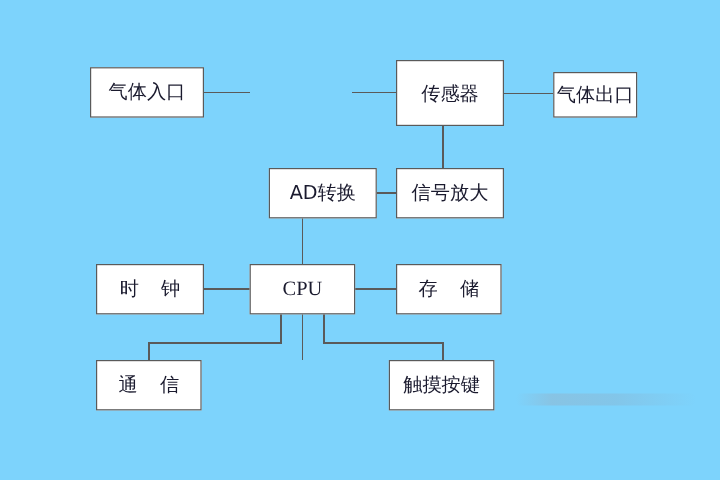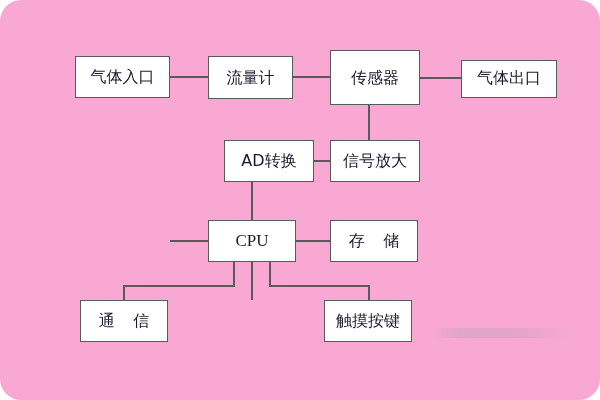--- a/index.html
+++ b/index.html
@@ -10,22 +10,21 @@
     width: 600px;
     height: 400px;
     background: #ffffff;
     font-family: "DejaVu Sans", "Liberation Sans", sans-serif;
     overflow: hidden;
   }
   #diagram {
     position: relative;
     width: 600px;
     height: 400px;
-    background: #f9a8d4;
-    border-radius: 21px;
+    background: #7dd3fc;
   }
   .svg-layer {
     position: absolute;
     left: 0;
     top: 0;
     width: 600px;
     height: 400px;
   }
   .node {
     position: absolute;
@@ -93,40 +92,40 @@
       <path d="M270,262 L270,286 L369,286 L369,300"></path>
     </g>
   </svg>
 
   <div class="watermark"></div>
 
   <div class="node" style="left:75px; top:56px; width:95px; height:42px;">
     <span>气体入口</span>
   </div>
 
-  <div class="node" style="left:208px; top:56px; width:85px; height:43px;">
-    <span>流量计</span>
-  </div>
 
   <div class="node" style="left:330px; top:50px; width:90px; height:55px;">
     <span class="line2">传感器</span>
   </div>
 
-  <div class="node" style="left:461px; top:60px; width:96px; height:38px;font-family:Liberation Mono, monospace;">
+  <div class="node" style="left:461px; top:60px; width:70px; height:38px;">
     <span>气体出口</span>
   </div>
 
   <div class="node" style="left:224px; top:140px; width:90px; height:42px;">
     <span>AD转换</span>
   </div>
 
   <div class="node" style="left:330px; top:140px; width:90px; height:42px;">
     <span>信号放大</span>
   </div>
 
+  <div class="node" style="left:80px; top:220px; width:90px; height:42px;">
+    <span class="spaced">时 钟</span>
+  </div>
 
   <div class="node" style="left:208px; top:220px; width:88px; height:42px;">
     <span class="latin">CPU</span>
   </div>
 
   <div class="node" style="left:330px; top:220px; width:88px; height:42px;">
     <span class="spaced">存 储</span>
   </div>
 
   <div class="node" style="left:80px; top:300px; width:88px; height:42px;">

